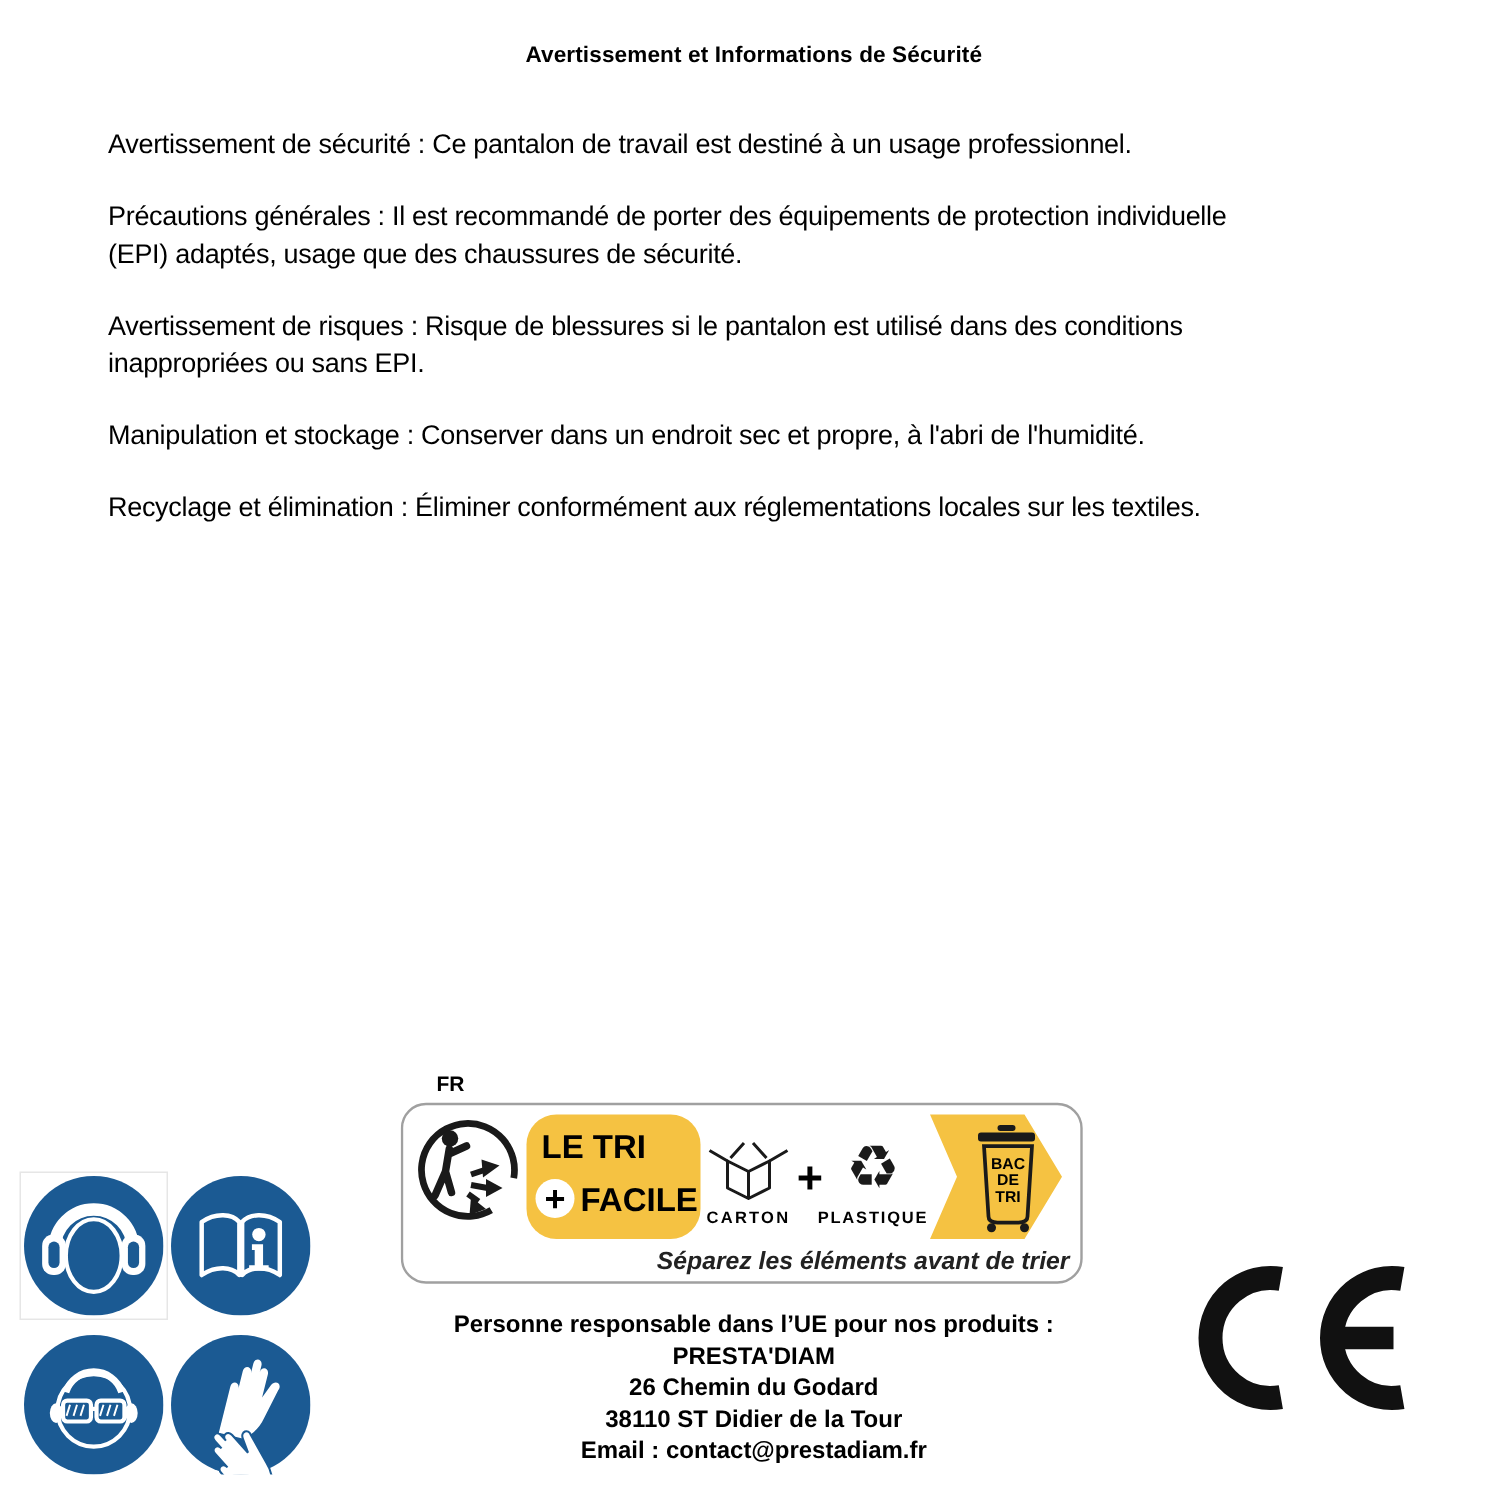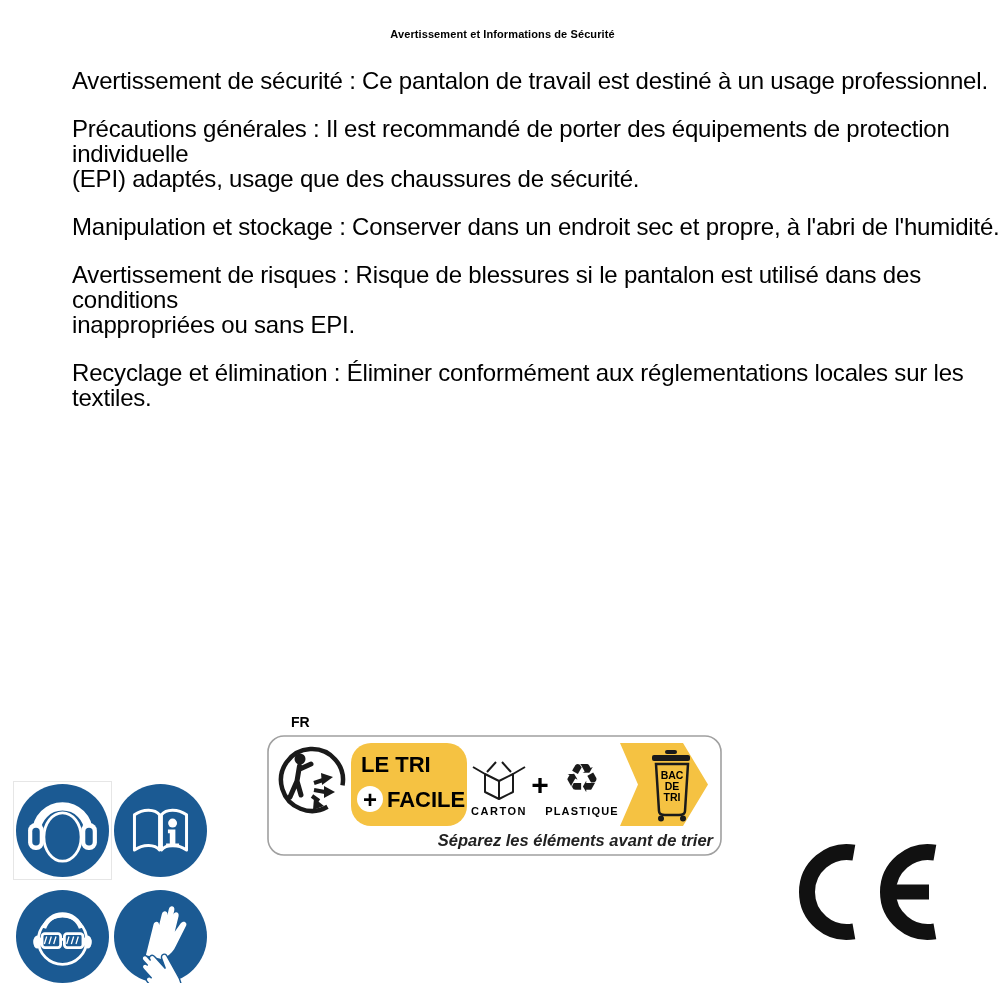--- a/index.html
+++ b/index.html
@@ -1,20 +1,20 @@
 <!DOCTYPE html>
 <html style="--yellow: #f5c242; --blue: #1b5a93;"><head>
 <meta charset="utf-8">
 <style>
   html,body{margin:0;padding:0;background:#fff;}
   .canvas{position:relative;width:1005px;height:1005px;background:#fff;overflow:hidden;
           font-family:"Liberation Sans",sans-serif;color:#000;}
   .page-title{position:absolute;top:28px;left:0;width:100%;margin:0;text-align:center;
-              font-size:11px;font-weight:bold;letter-spacing:.1px;}
-  .body-text{position:absolute;left:72px;top:68px;width:930px;font-size:24px;
+              font-size:15px;font-weight:bold;letter-spacing:.1px;}
+  .body-text{position:absolute;left:72px;top:84px;width:930px;font-size:18px;
              line-height:25px;letter-spacing:-.2px;}
   .body-text p{margin:0 0 23px 0;white-space:pre-line;}
   .fr-label{position:absolute;left:268px;top:714px;font-size:14px;font-weight:bold;padding-left:23px;}
   .tri-svg{position:absolute;left:267px;top:734px;width:456px;height:123px;}
   .icon-frame{position:absolute;left:13px;top:781px;width:97px;height:97px;border:1px solid #e6e6e6;}
   .pictos svg{position:absolute;width:93px;height:93px;}
   .address{position:absolute;left:0;top:873px;width:1005px;text-align:center;
            font-size:16px;font-weight:bold;line-height:21px;}
   .ce-svg{position:absolute;left:797px;top:842px;width:150px;height:100px;}
   .tri-bold{font-weight:bold;}
@@ -23,23 +23,23 @@
 <body>
 
 <div class="canvas">
 
   <h1 class="page-title">Avertissement et Informations de Sécurité</h1>
 
   <div class="body-text">
     <p>Avertissement de sécurité : Ce pantalon de travail est destiné à un usage professionnel.</p>
     <p>Précautions générales : Il est recommandé de porter des équipements de protection individuelle
 (EPI) adaptés, usage que des chaussures de sécurité.</p>
-    <p>Manipulation et stockage : Conserver dans un endroit sec et propre, à l'abri de l'humidité.</p>
     <p>Avertissement de risques : Risque de blessures si le pantalon est utilisé dans des conditions
 inappropriées ou sans EPI.</p>
+    <p>Manipulation et stockage : Conserver dans un endroit sec et propre, à l'abri de l'humidité.</p>
     <p>Recyclage et élimination : Éliminer conformément aux réglementations locales sur les textiles.</p>
   </div>
 
   <div class="fr-label">FR</div>
 
   <svg class="tri-svg" viewBox="0 0 456 123">
     <rect x="1" y="2" width="453" height="119" rx="16" fill="#fff" stroke="#a0a0a0" stroke-width="1.6"></rect>
 
     <g stroke="#1a1a1a" fill="#1a1a1a">
       <path d="M75.5,51.4 A31,31 0 1 0 60.5,72.8" fill="none" stroke-width="4.5"></path>
@@ -124,20 +124,27 @@
       <circle cx="50" cy="50" r="50" fill="var(--blue)"></circle>
       <g transform="translate(42,6) rotate(14)">
         <path d="M8,64 L8,30 C8,25 14,25 14,30 L14,17 C14,12 20,12 20,17 L20,10 C20,5 26,5 26,10 L26,15 C26,10 32,10 32,15 L32,32 L36,22 C38,17 44,19 42,24 L37,46 C36,52 33,57 30,60 L30,64 Z" fill="#fff"></path>
       </g>
       <g transform="translate(10,82) rotate(-42)">
         <path d="M8,64 L8,30 C8,25 14,25 14,30 L14,17 C14,12 20,12 20,17 L20,10 C20,5 26,5 26,10 L26,15 C26,10 32,10 32,15 L32,32 L36,22 C38,17 44,19 42,24 L37,46 C36,52 33,57 30,60 L30,64 Z" fill="#fff" stroke="var(--blue)" stroke-width="1.5"></path>
       </g>
     </svg>
   </div>
 
+  <div class="address">
+    <div>Personne responsable dans l’UE pour nos produits :</div>
+    <div>PRESTA'DIAM</div>
+    <div>26 Chemin du Godard</div>
+    <div>38110 ST Didier de la Tour</div>
+    <div>Email : contact@prestadiam.fr</div>
+  </div>
 
   <svg class="ce-svg" viewBox="0 0 150 100">
     <path d="M56.9,10.6 A40,40 0 1 0 56.9,89.4" fill="none" stroke="#111" stroke-width="16"></path>
     <path d="M137.9,10.6 A40,40 0 1 0 137.9,89.4" fill="none" stroke="#111" stroke-width="16"></path>
     <path d="M99,50 H132" stroke="#111" stroke-width="15"></path>
   </svg>
 
 </div>
 
 </body></html>

